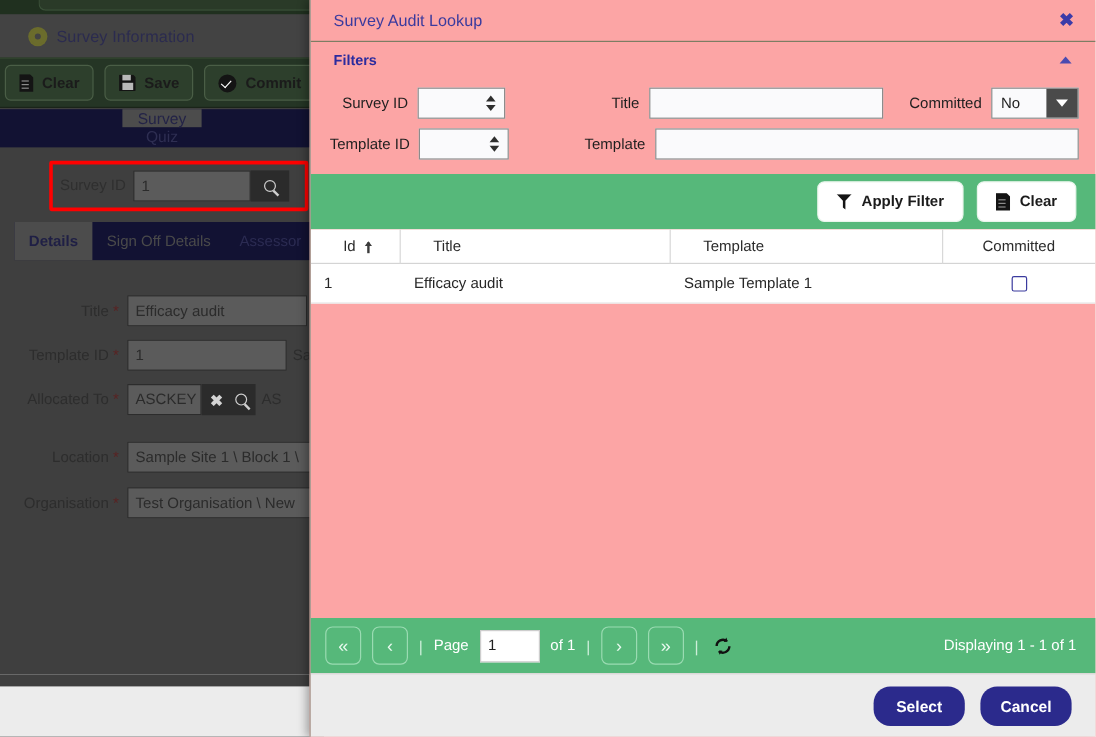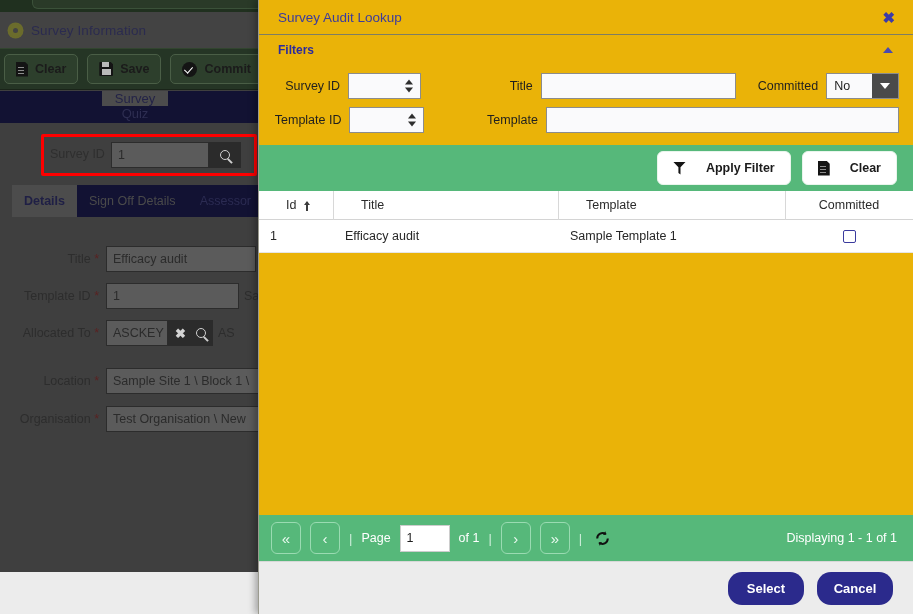--- a/index.html
+++ b/index.html
@@ -26,21 +26,21 @@
   }
   .bg-topstrip-inner {
     position: absolute; left: 32px; top: 0; right: 4px; height: 9px;
     border: 1px solid #3b5139; border-top: none;
     border-radius: 0 0 6px 6px;
     background: #2a3a28;
   }
   .bg-titlebar {
     position: absolute; left: 0; top: 12px; width: 270px; height: 36px;
     background: #434343;
-    display: flex; align-items: center; gap: 8px; padding-left: 8px;
+    display: flex; align-items: center; gap: 8px; padding-left: 24px;
   }
   .gear-ico {
     width: 15px; height: 15px; position: relative; flex: 0 0 auto;
   }
   .gear-ico::before {
     content: ""; position: absolute; left: 1px; top: 1px;
     width: 13px; height: 13px; border-radius: 50%;
     background: #6b6c2c;
     box-shadow: 0 0 0 1.5px #6b6c2c;
   }
@@ -195,21 +195,21 @@
   }
   .bg-bottombar-dark {
     position: absolute; left: 0; top: 562px; width: 258px; height: 10px;
     background: #3f3f3f;
   }
 
   
   .modal {
     position: absolute; left: 258px; top: 0;
     width: 655px; height: 614px;
-    background: #eab308;
+    background: #fca5a5;
     border-left: 1px solid #9b9b8f;
     box-shadow: -3px 0 7px rgba(0,0,0,.3);
     display: flex; flex-direction: column;
   }
   .m-header {
     height: 35px; flex: 0 0 auto;
     border-bottom: 1.5px solid #7d7d63;
     display: flex; align-items: center; justify-content: space-between;
     padding: 0 18px 0 19px;
   }
@@ -267,21 +267,21 @@
     border-top: 6px solid #ffffff;
   }
 
   .m-greenbar {
     flex: 0 0 auto; height: 46px; background: #56b87a;
     display: flex; align-items: center; justify-content: flex-end;
     gap: 11px; padding-right: 16px;
   }
   .g-btn {
     height: 34px; background: #fff; border: 1.5px solid #e9f5ec;
-    border-radius: 6px; display: flex; align-items: center; gap: 20px;
+    border-radius: 6px; display: flex; align-items: center; gap: 8px;
     padding: 0 15px; font-size: 12.5px; color: #1b1b1b; font-weight: bold;
     cursor: pointer;
   }
   .ico-funnel {
     width: 13px; height: 13px; flex: 0 0 auto; background: #141414;
     clip-path: polygon(0 0, 100% 0, 58% 45%, 58% 100%, 42% 88%, 42% 45%);
   }
 
   .m-tablewrap { flex: 1 1 auto; position: relative; overflow: hidden; }
   .thead {

